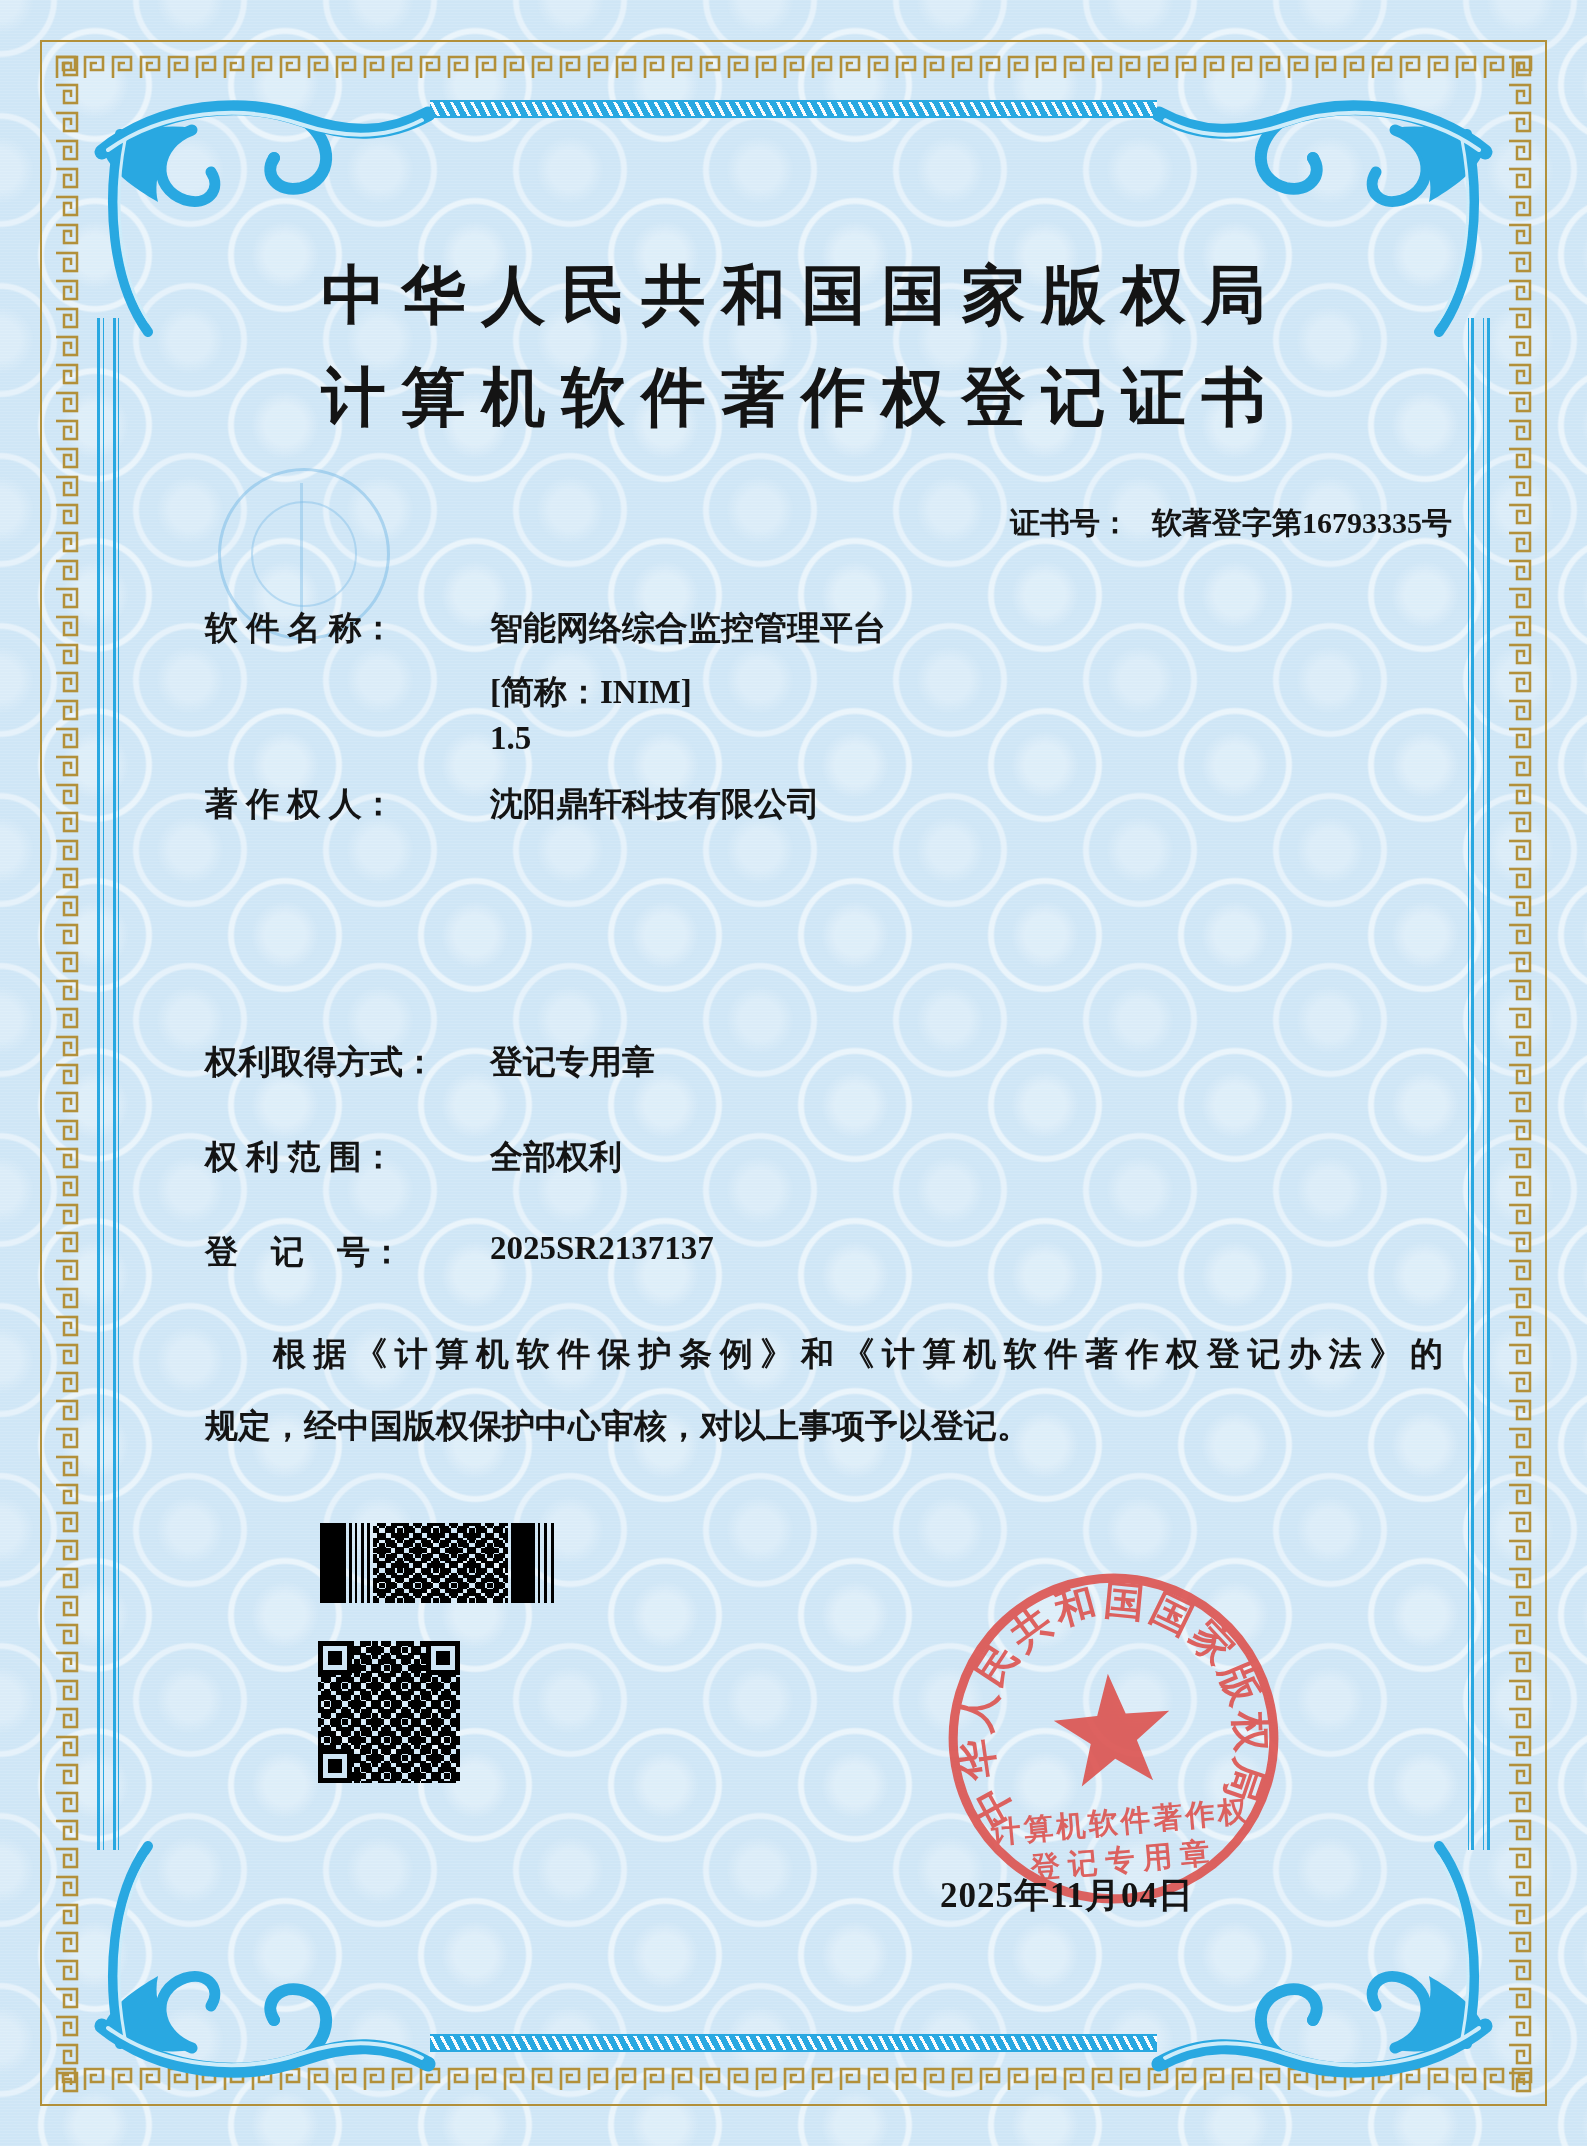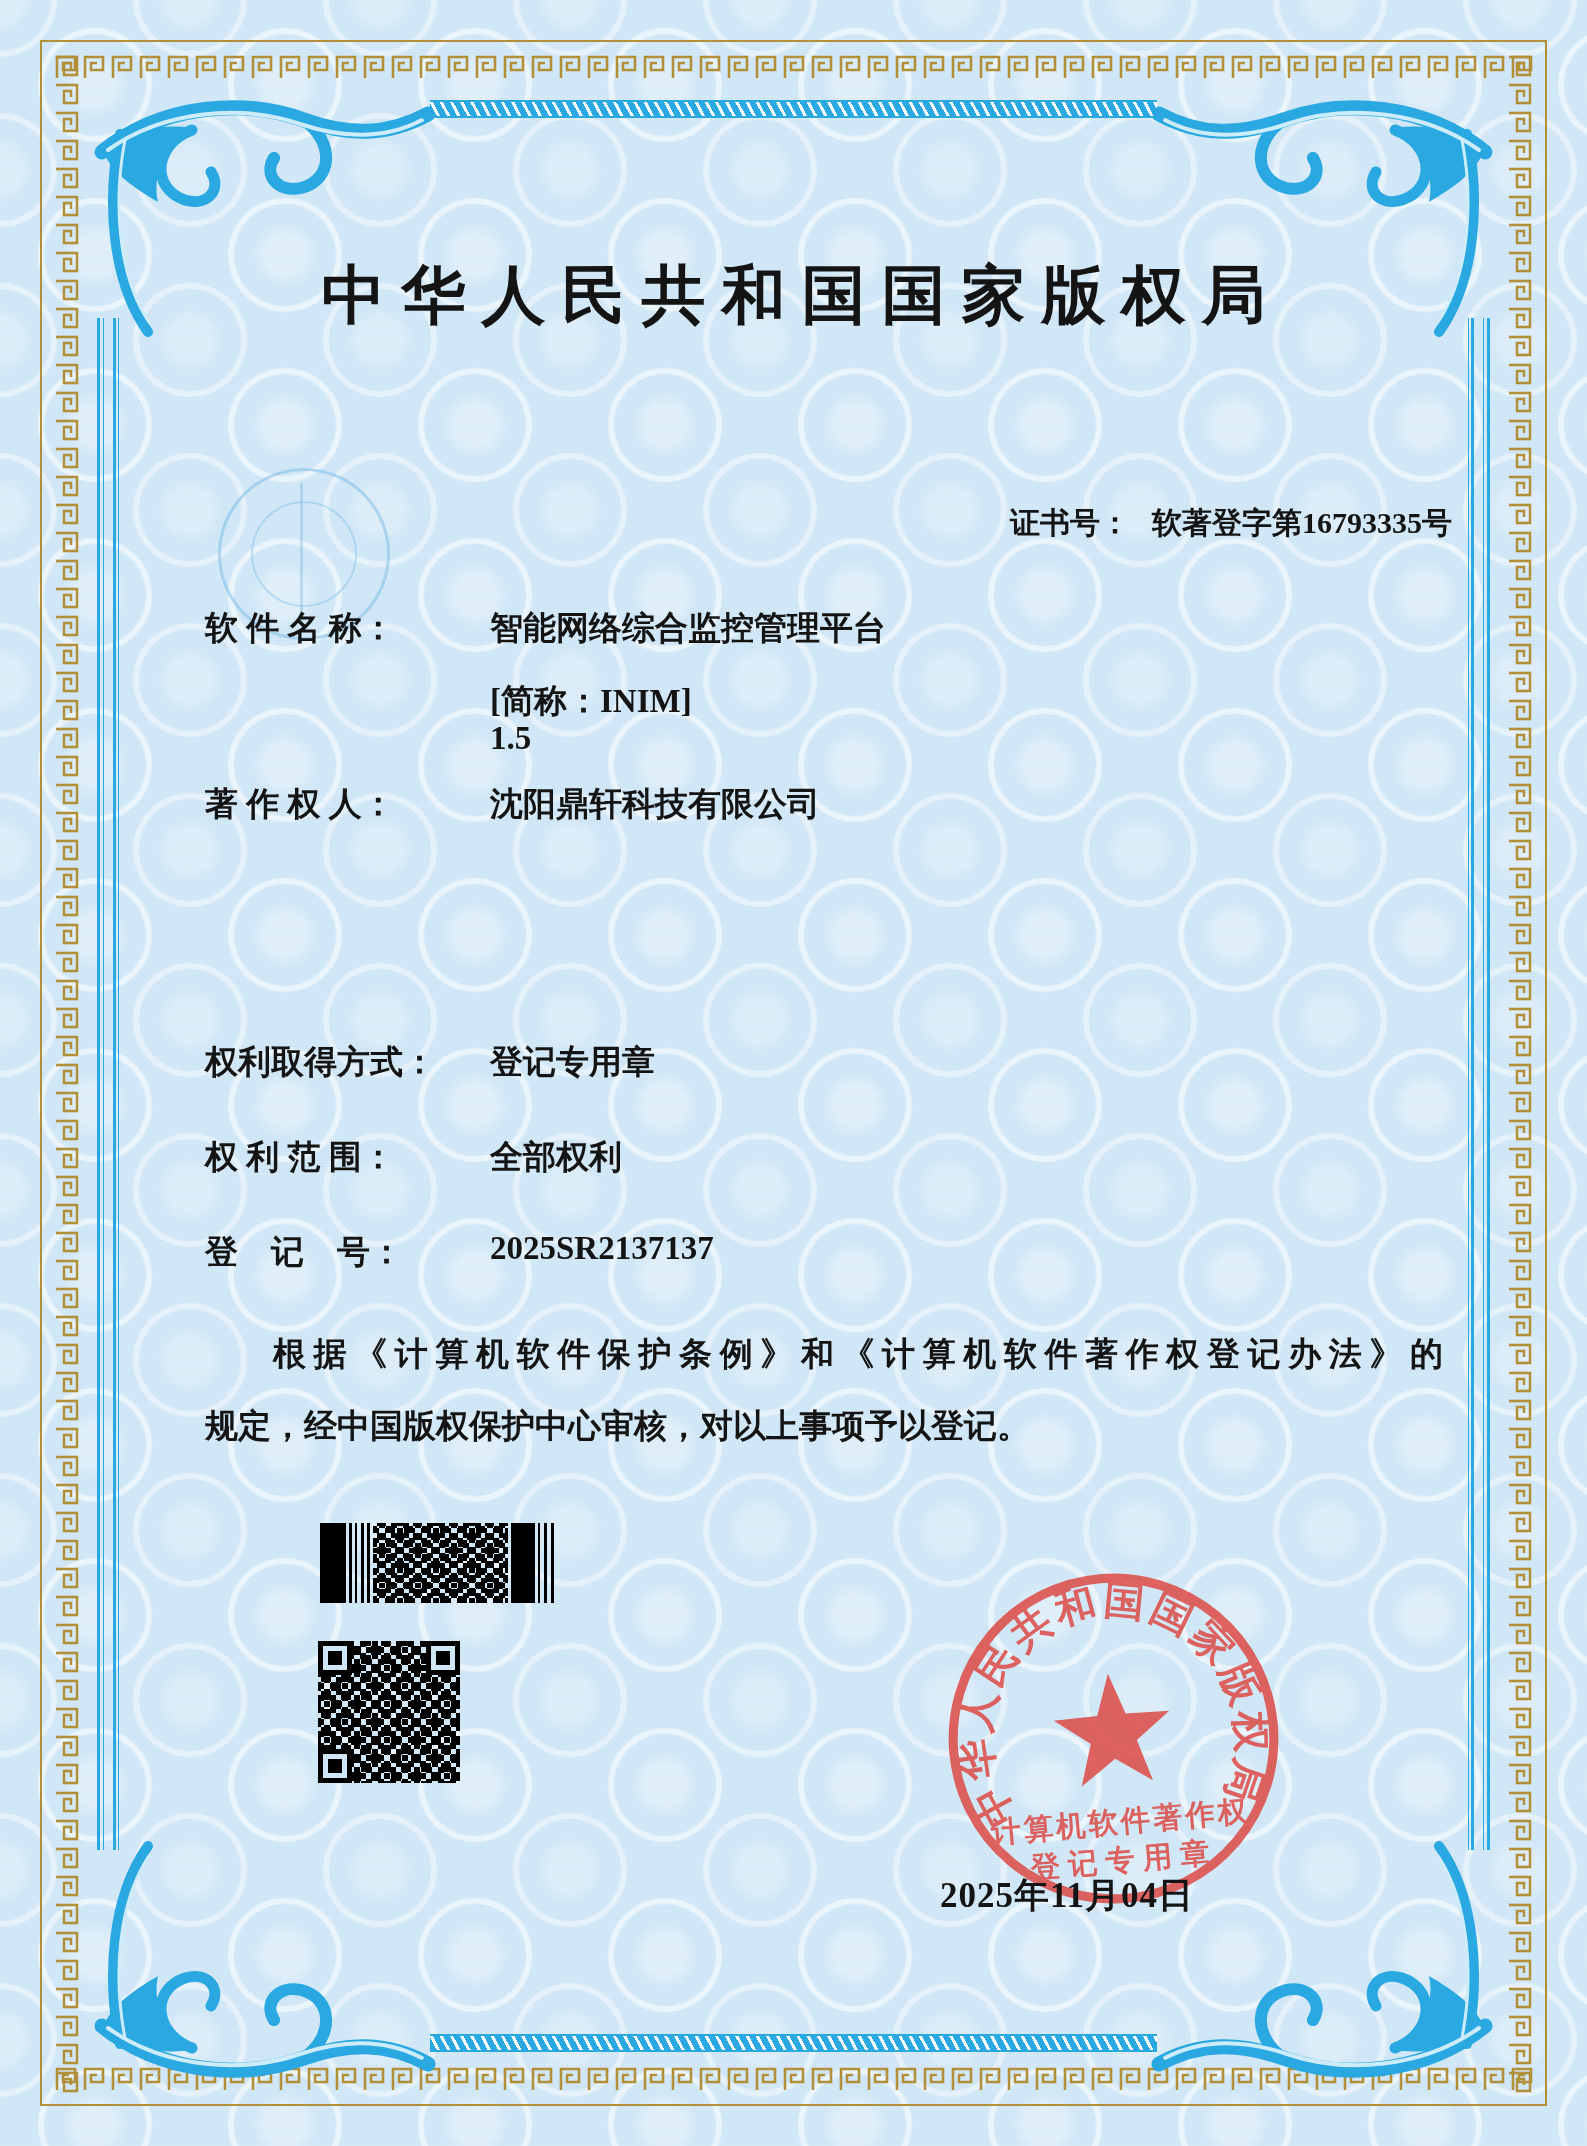--- a/index.html
+++ b/index.html
@@ -60,21 +60,21 @@
   
   .title{position:absolute;left:0;width:1587px;text-align:center;
     font-weight:bold;font-size:64px;letter-spacing:16px;line-height:1.05;
     text-indent:16px;}
   .title1{top:262px;} .title2{top:364px;}
   .certline{position:absolute;left:988px;top:503px;font-size:30px;font-weight:bold;white-space:nowrap;margin-left:22px;}
   .certline .gap{display:inline-block;width:22px;}
   .frow{position:absolute;font-size:33px;font-weight:bold;white-space:nowrap;}
   .flabel{position:absolute;left:205px;top:0;}
   .fvalue{position:absolute;left:490px;top:0;}
-  .fv2{top:73px;font-family:Liberation Serif, serif;} .fv3{top:114px;}
+  .fv2{top:64px;font-family:Liberation Serif, serif;} .fv3{top:114px;}
   .row1{top:606px;} .row2{top:782px;} .row3{top:1040px;} .row4{top:1135px;} .row5{top:1230px;}
   .para{position:absolute;left:205px;width:1238px;font-size:33px;font-weight:bold;
     line-height:1;font-family:Liberation Serif, serif;}
   .pline1{top:1338px;text-indent:68px;text-align:justify;text-align-last:justify;}
   .pline2{top:1410px;}
   .date{position:absolute;left:940px;top:1872px;width:345px;text-align:left;
     font-size:35px;font-weight:bold;letter-spacing:1px;}
 
   
   .barcode{position:absolute;left:320px;top:1523px;width:237px;height:80px;display:flex;}
@@ -165,20 +165,21 @@
     <div class="vline vr-a"></div>
     <div class="vline vr-b"></div>
     <div class="vline vr-c"></div>
     <div class="vline vr-d"></div>
     <div class="cp-mark"></div>
   </div>
 
   <div class="layer">
 
     <div class="title title1">中华人民共和国国家版权局</div>
+    <div class="title title2">计算机软件著作权登记证书</div>
 
     <div class="certline"><span>证书号：</span><span class="gap"></span><span>软著登字第16793335号</span></div>
 
     <div class="frow row1">
       <span class="flabel">软 件 名 称：</span>
       <span class="fvalue">智能网络综合监控管理平台</span>
       <span class="fvalue fv2">[简称：INIM]</span>
       <span class="fvalue fv3">1.5</span>
     </div>
 

